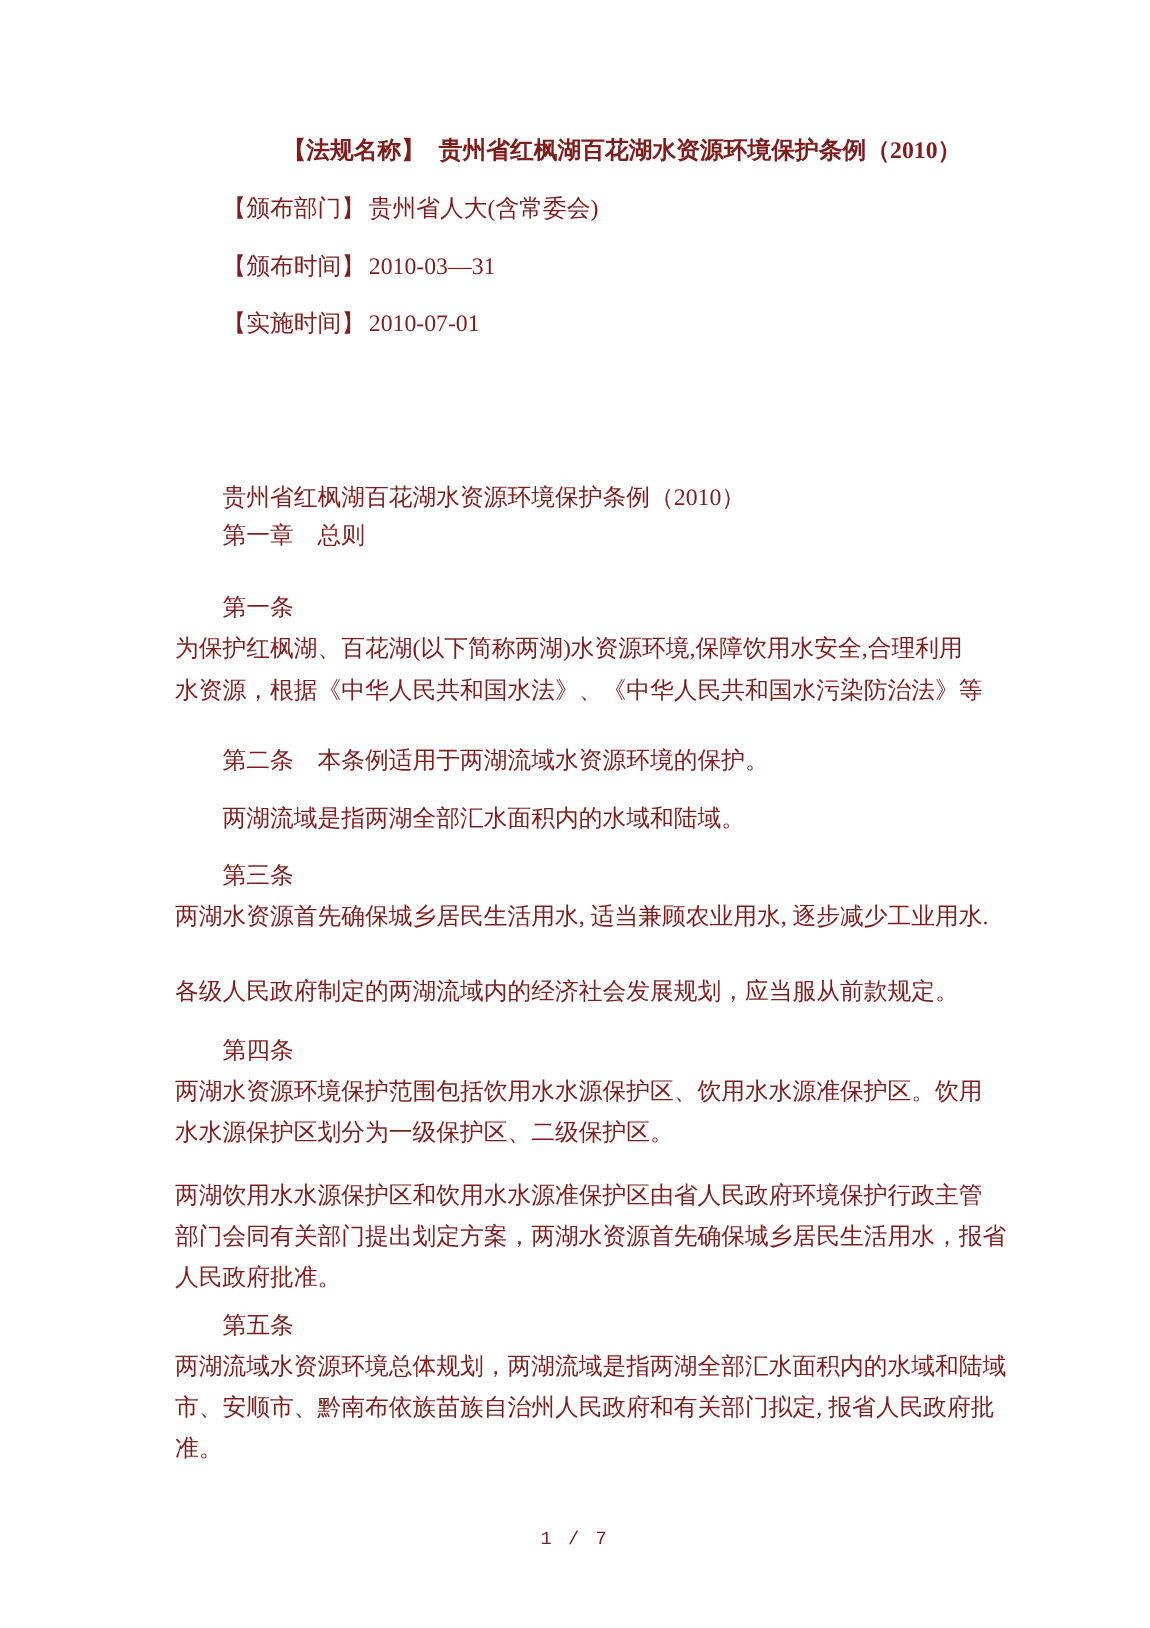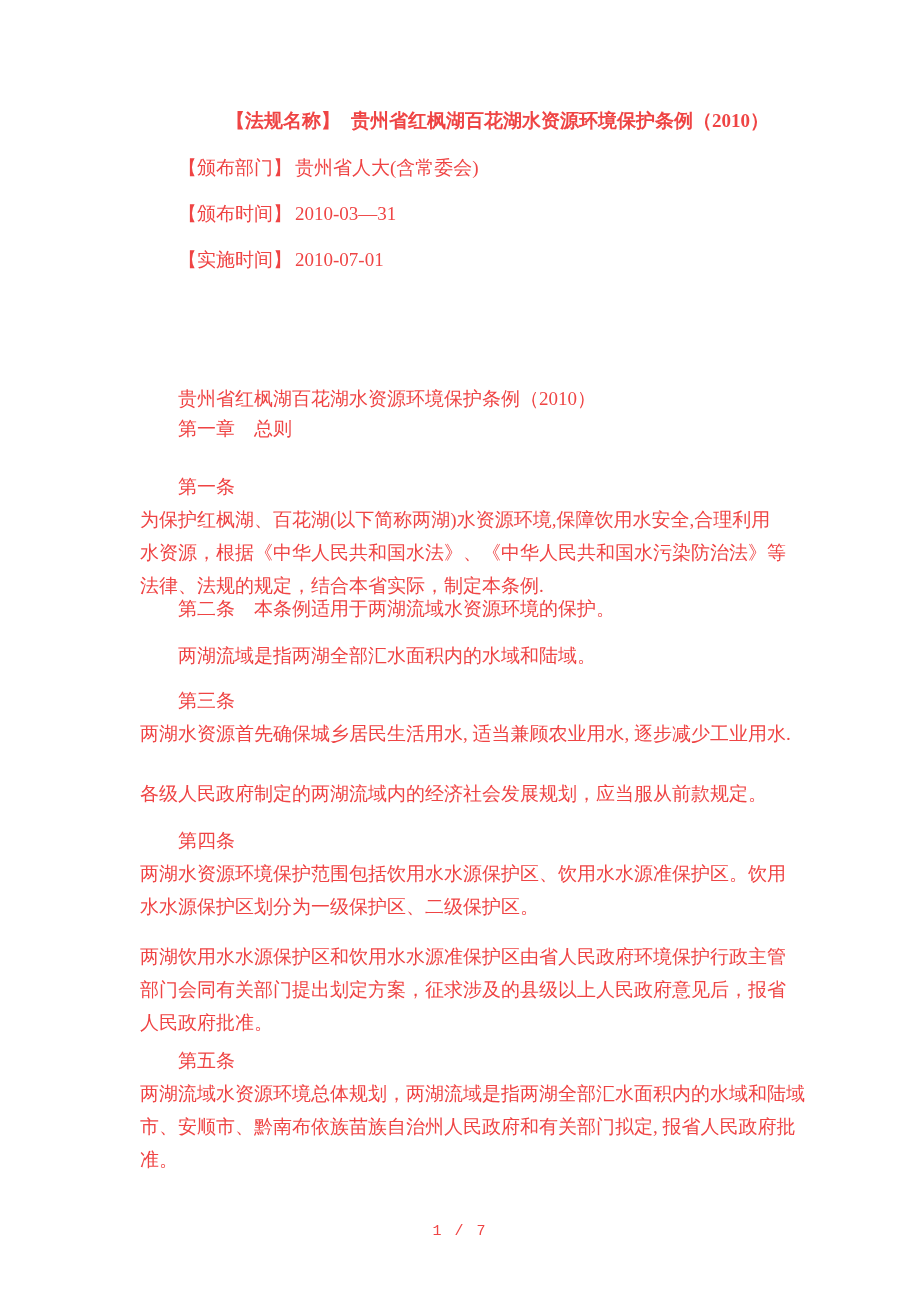--- a/index.html
+++ b/index.html
@@ -1,21 +1,21 @@
 <!DOCTYPE html>
 <html><head>
 <meta charset="utf-8">
 <style>
   html, body { margin: 0; padding: 0; background: #ffffff; }
   .page {
     position: relative;
     width: 920px;
     height: 1302px;
     background: #ffffff;
-    color: #ef4444;
+    color: #7f1d1d;
     font-family: "Liberation Serif", "DejaVu Serif", serif;
     font-size: 19px;
     overflow: hidden;
   }
   .doc-title {
     position: absolute;
     left: 140px;
     top: 104px;
     padding-left: 86px;
     font-weight: bold;
@@ -73,21 +73,20 @@
     </div>
 
   <div class="block" style="top:412px">
       <div class="line">　　第一章　总则</div>
     </div>
 
   <div class="block" style="top:470px">
       <div class="line">　　第一条</div>
       <div class="line">为保护红枫湖、百花湖(以下简称两湖)水资源环境,保障饮用水安全,合理利用</div>
       <div class="line">水资源，根据《中华人民共和国水法》、《中华人民共和国水污染防治法》等</div>
-      <div class="line">法律、法规的规定，结合本省实际，制定本条例.</div>
     </div>
 
   <div class="block" style="top:592px">
       <div class="line">　　第二条　本条例适用于两湖流域水资源环境的保护。</div>
     </div>
 
   <div class="block" style="top:639px">
       <div class="line">　　两湖流域是指两湖全部汇水面积内的水域和陆域。</div>
     </div>
 
@@ -101,21 +100,21 @@
     </div>
 
   <div class="block" style="top:824px">
       <div class="line">　　第四条</div>
       <div class="line">两湖水资源环境保护范围包括饮用水水源保护区、饮用水水源准保护区。饮用</div>
       <div class="line">水水源保护区划分为一级保护区、二级保护区。</div>
     </div>
 
   <div class="block" style="top:940px">
       <div class="line">两湖饮用水水源保护区和饮用水水源准保护区由省人民政府环境保护行政主管</div>
-      <div class="line">部门会同有关部门提出划定方案，征求涉及的县级以上人民政府意见后，报省</div>
+      <div class="line">部门会同有关部门提出划定方案，两湖水资源首先确保城乡居民生活用水，报省</div>
       <div class="line">人民政府批准。</div>
     </div>
 
   <div class="block" style="top:1044px">
       <div class="line">　　第五条</div>
       <div class="line">两湖流域水资源环境总体规划，两湖流域是指两湖全部汇水面积内的水域和陆域</div>
       <div class="line">市、安顺市、黔南布依族苗族自治州人民政府和有关部门拟定, 报省人民政府批</div>
       <div class="line">准。</div>
     </div>
 

